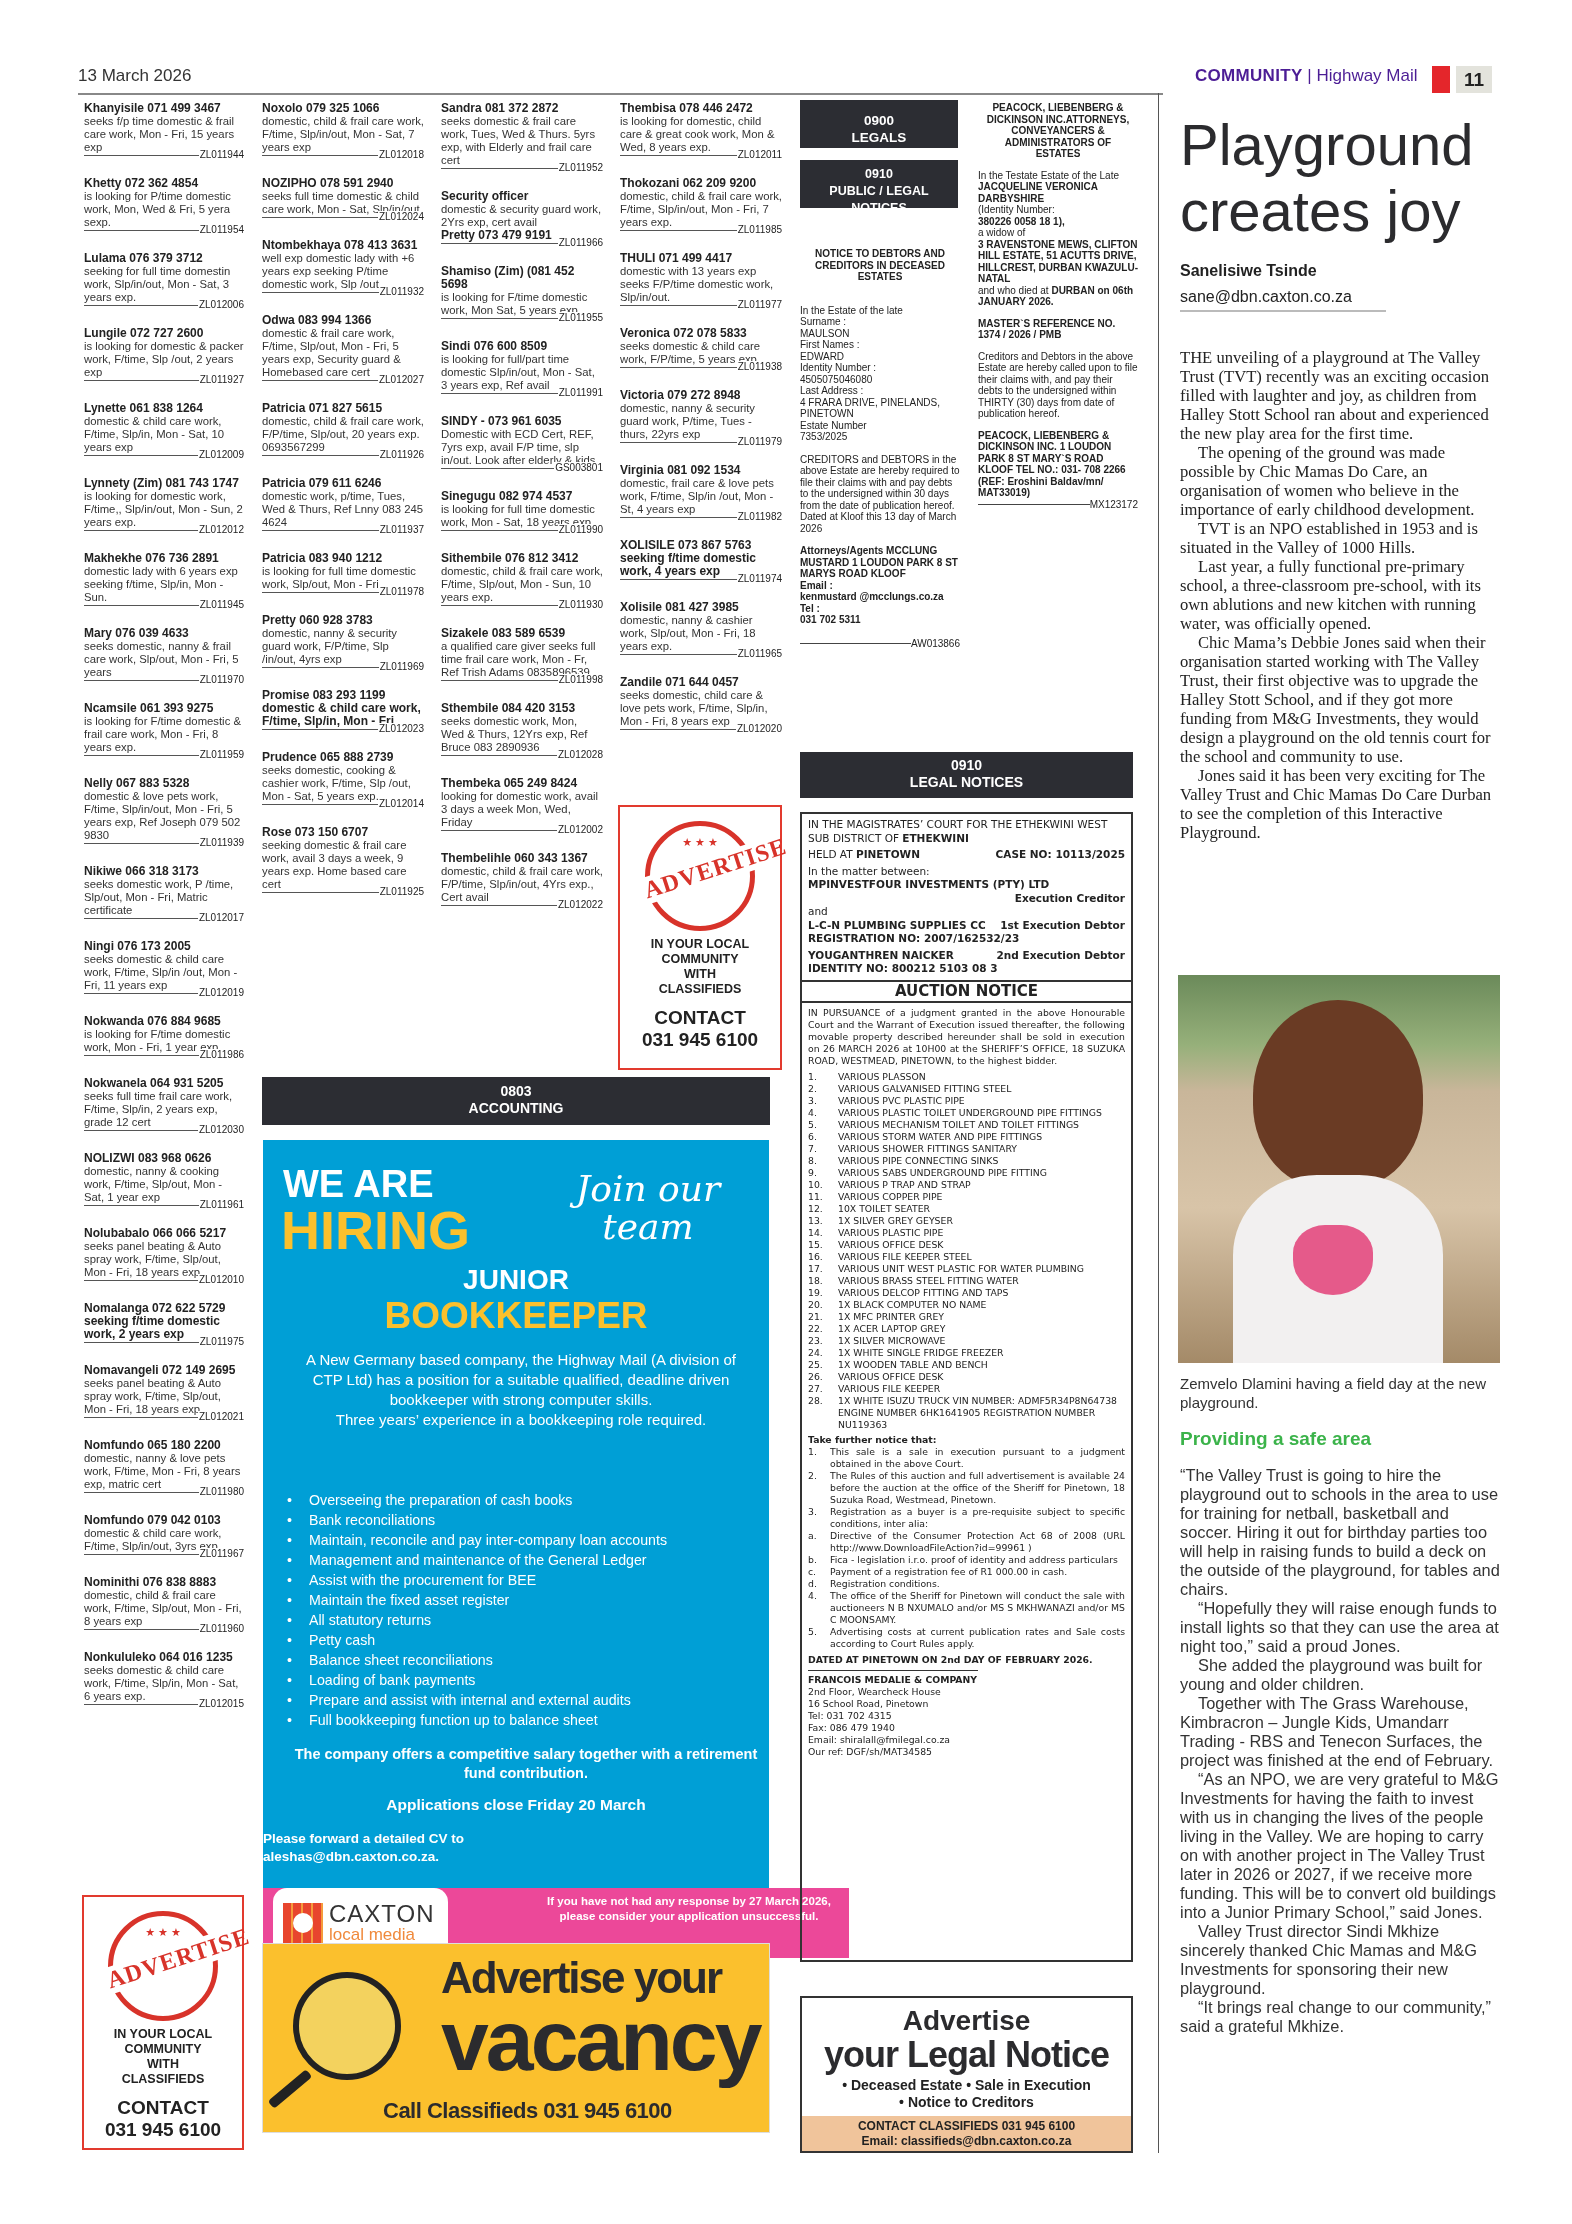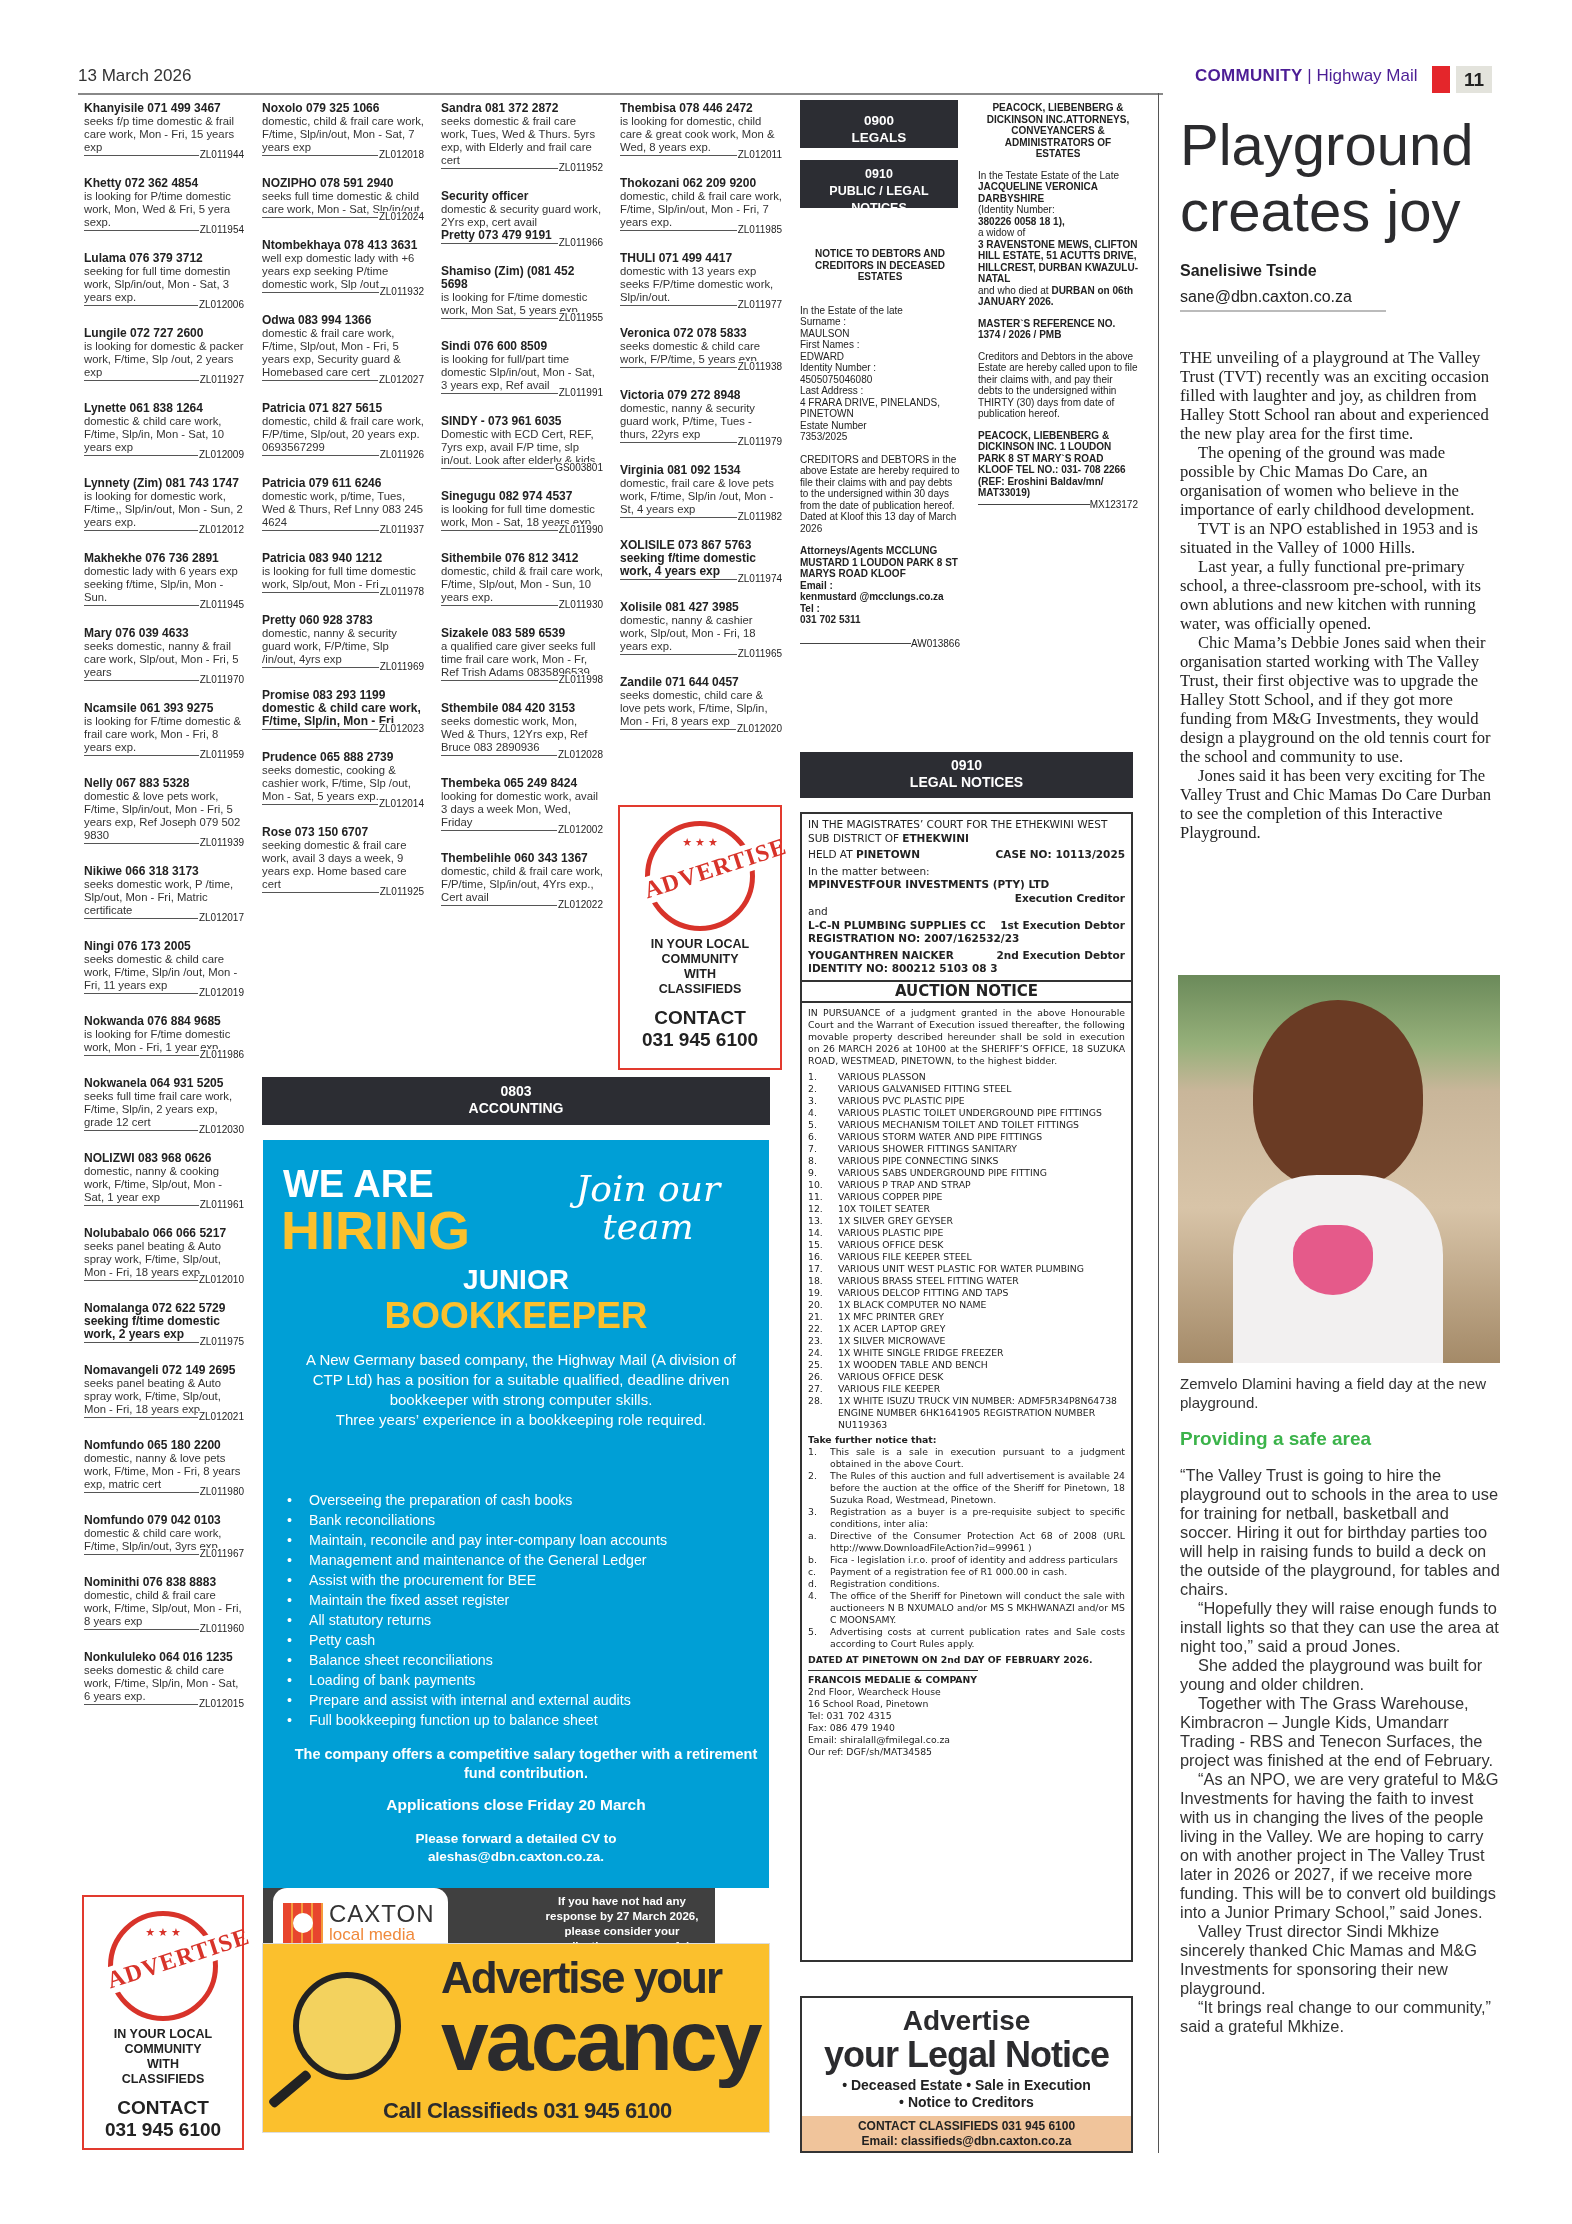--- a/index.html
+++ b/index.html
@@ -375,26 +375,26 @@
       <li><span style="display:inline-block;width:22px">•</span><span>Maintain the fixed asset register</span></li>
       <li><span style="display:inline-block;width:22px">•</span><span>All statutory returns</span></li>
       <li><span style="display:inline-block;width:22px">•</span><span>Petty cash</span></li>
       <li><span style="display:inline-block;width:22px">•</span><span>Balance sheet reconciliations</span></li>
       <li><span style="display:inline-block;width:22px">•</span><span>Loading of bank payments</span></li>
       <li><span style="display:inline-block;width:22px">•</span><span>Prepare and assist with internal and external audits</span></li>
       <li><span style="display:inline-block;width:22px">•</span><span>Full bookkeeping function up to balance sheet</span></li>
     </ul>
   <div style="position:absolute;left:30px;right:10px;top:605px;text-align:center;font-weight:bold;font-size:14.5px;line-height:19px">The company offers a competitive salary together with a retirement fund contribution.</div>
   <div style="position:absolute;left:0;right:0;top:656px;text-align:center;font-weight:bold;font-size:15.5px">Applications close Friday 20 March</div>
-  <div style="position:absolute;left:0;right:0;top:690px;text-align:center;font-weight:bold;font-size:13.5px;line-height:18px">
+  <div style="position:absolute;left:0;right:0;top:690px;text-align:left;font-weight:bold;font-size:13.5px;line-height:18px">
       <div>Please forward a detailed CV to</div>
       <div>aleshas@dbn.caxton.co.za.</div>
     </div>
 </div>
-<div class="abs" style="left:263px;top:1888px;width:452px;height:70px;background:#404040">
+<div class="abs" style="left:263px;top:1888px;width:586px;height:70px;background:#ec4899">
   <div style="position:absolute;left:10px;top:0;width:175px;height:70px;background:#fff;border-radius:14px 14px 0 0;display:flex;align-items:center;padding-left:10px">
     <div style="width:40px;height:40px;background:repeating-linear-gradient(90deg,#e8452e 0 8px,#f59b3b 8px 10px),#e8452e;position:relative;flex:none">
         <div style="position:absolute;left:10px;top:10px;width:20px;height:20px;border-radius:50%;background:#fff"></div>
       </div>
     <div style="margin-left:6px">
         <div style="font-size:24px;letter-spacing:1px;color:#333;line-height:24px">CAXTON</div>
         <div style="font-size:17px;color:#f08a3c;line-height:18px">local media</div>
       </div>
   </div>
   <div style="position:absolute;left:280px;right:14px;top:6px;color:#fff;text-align:center;font-weight:bold;font-size:11.5px;line-height:15px;font-stretch:condensed">If you have not had any response by 27 March 2026, please consider your application unsuccessful.</div>

